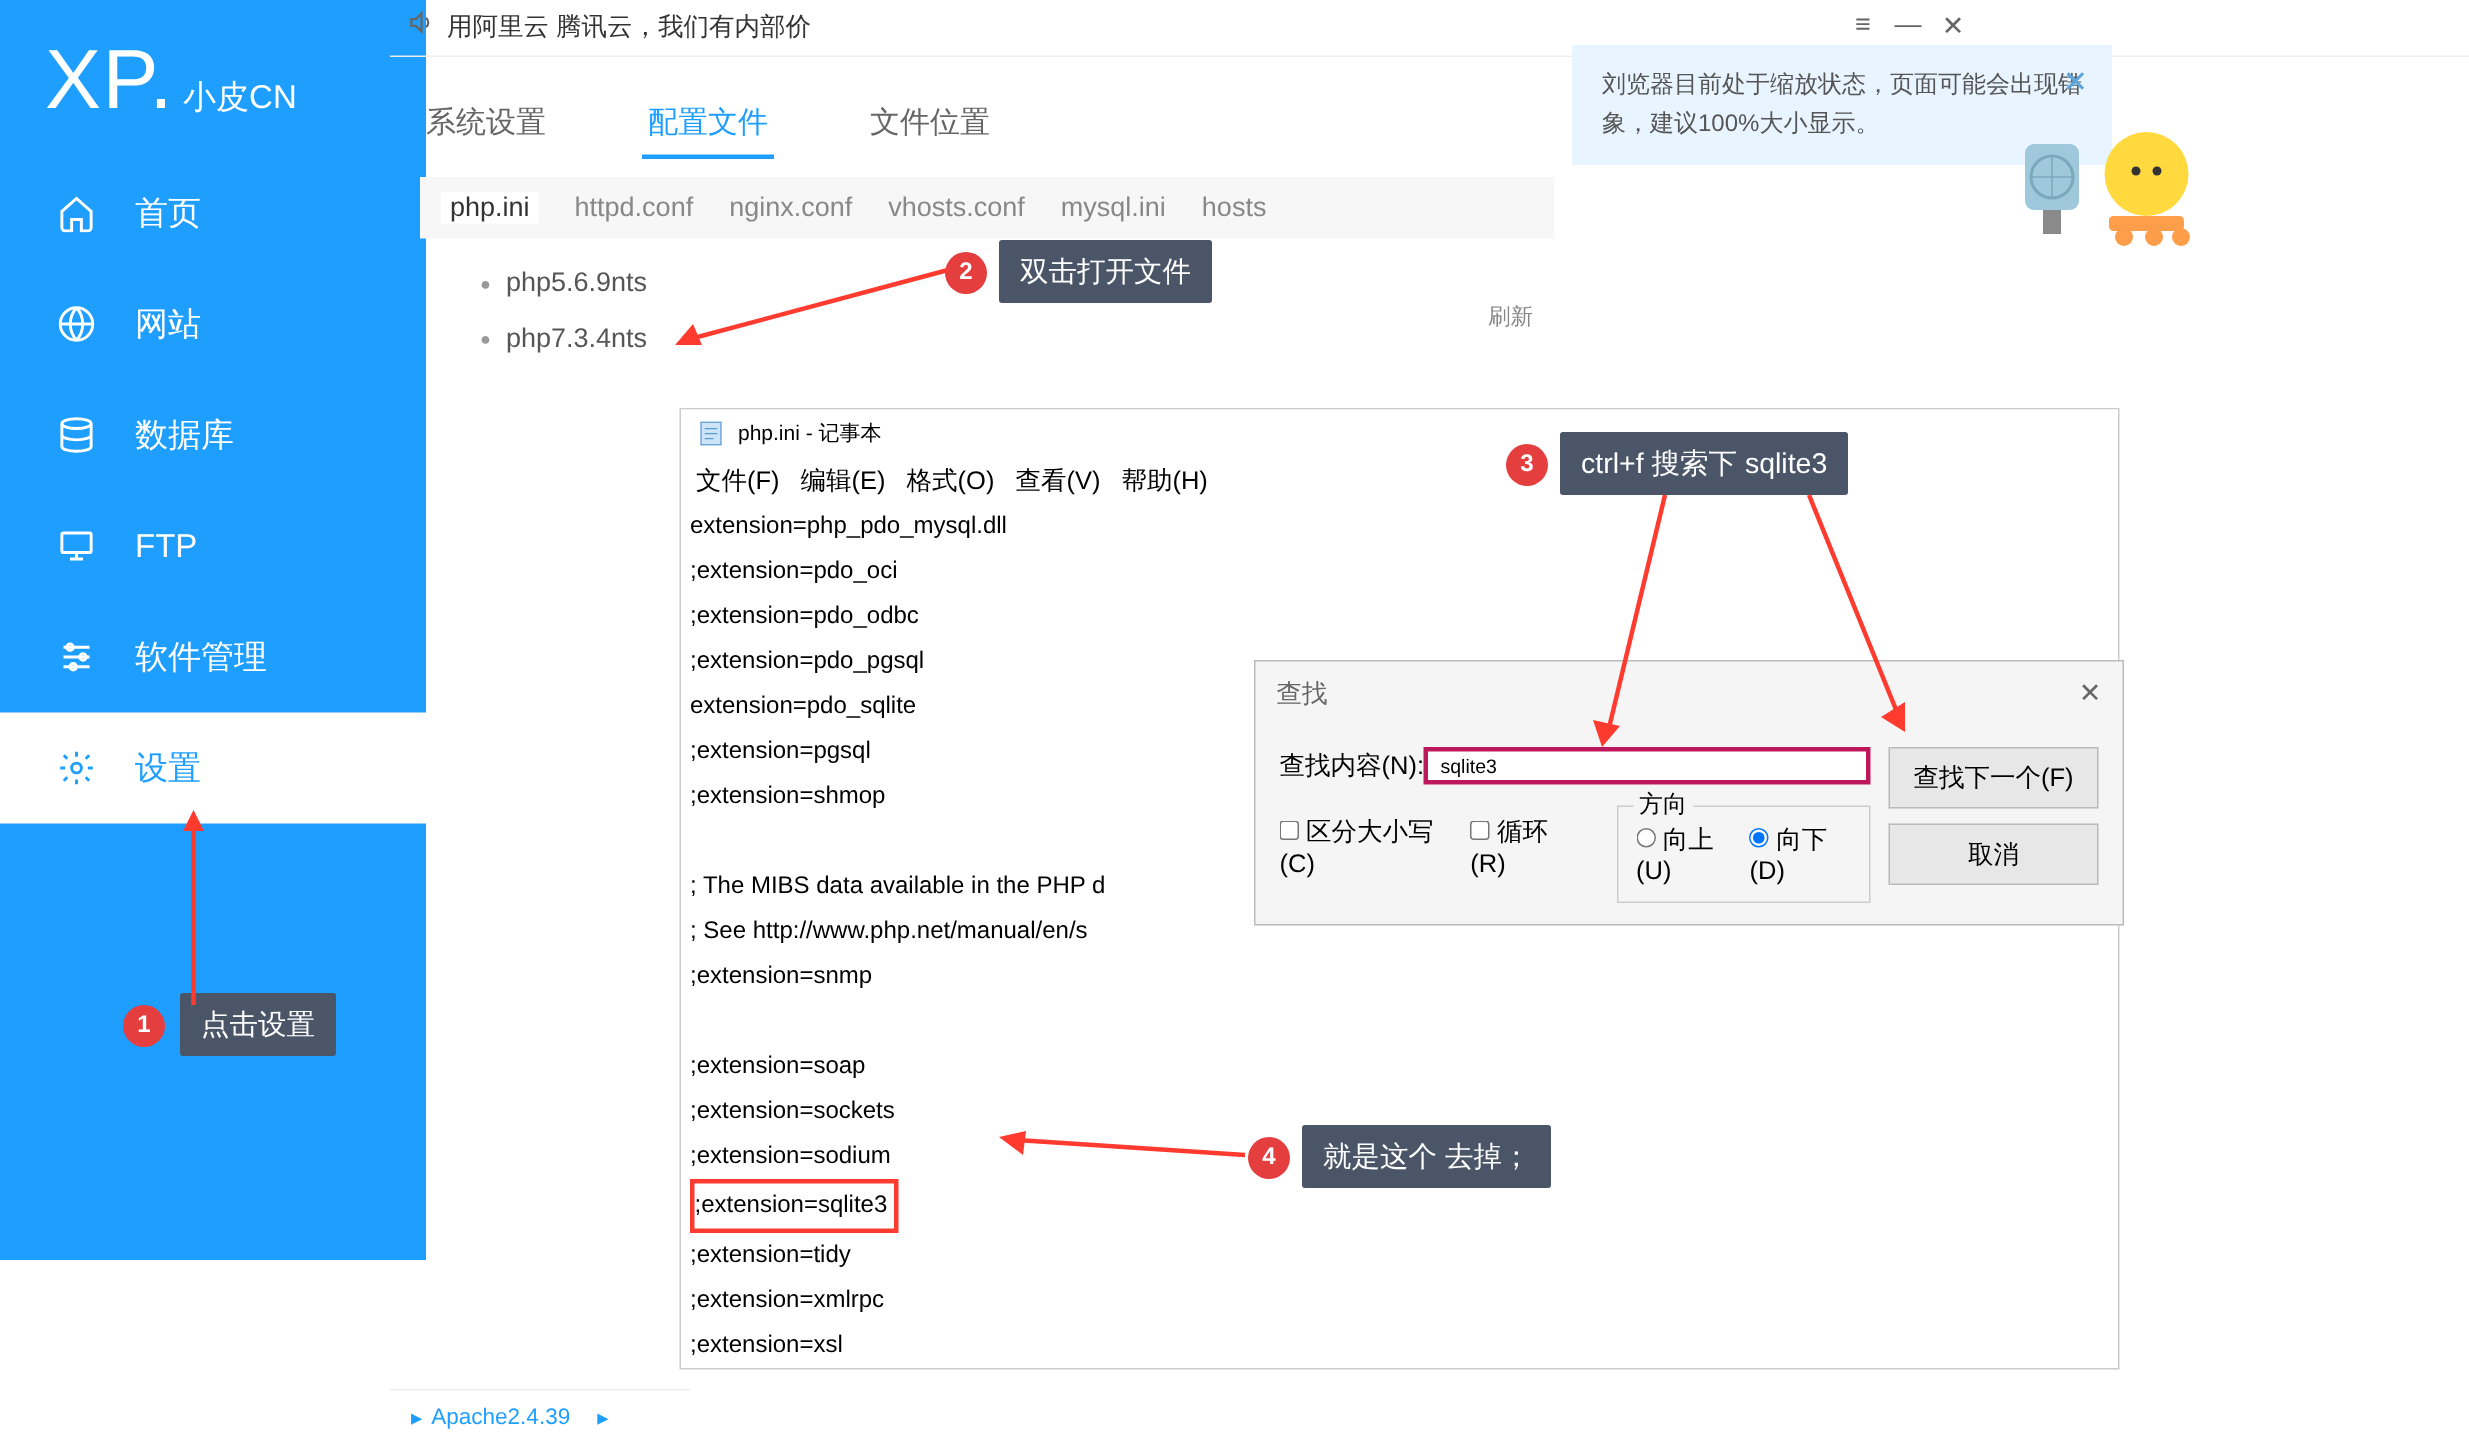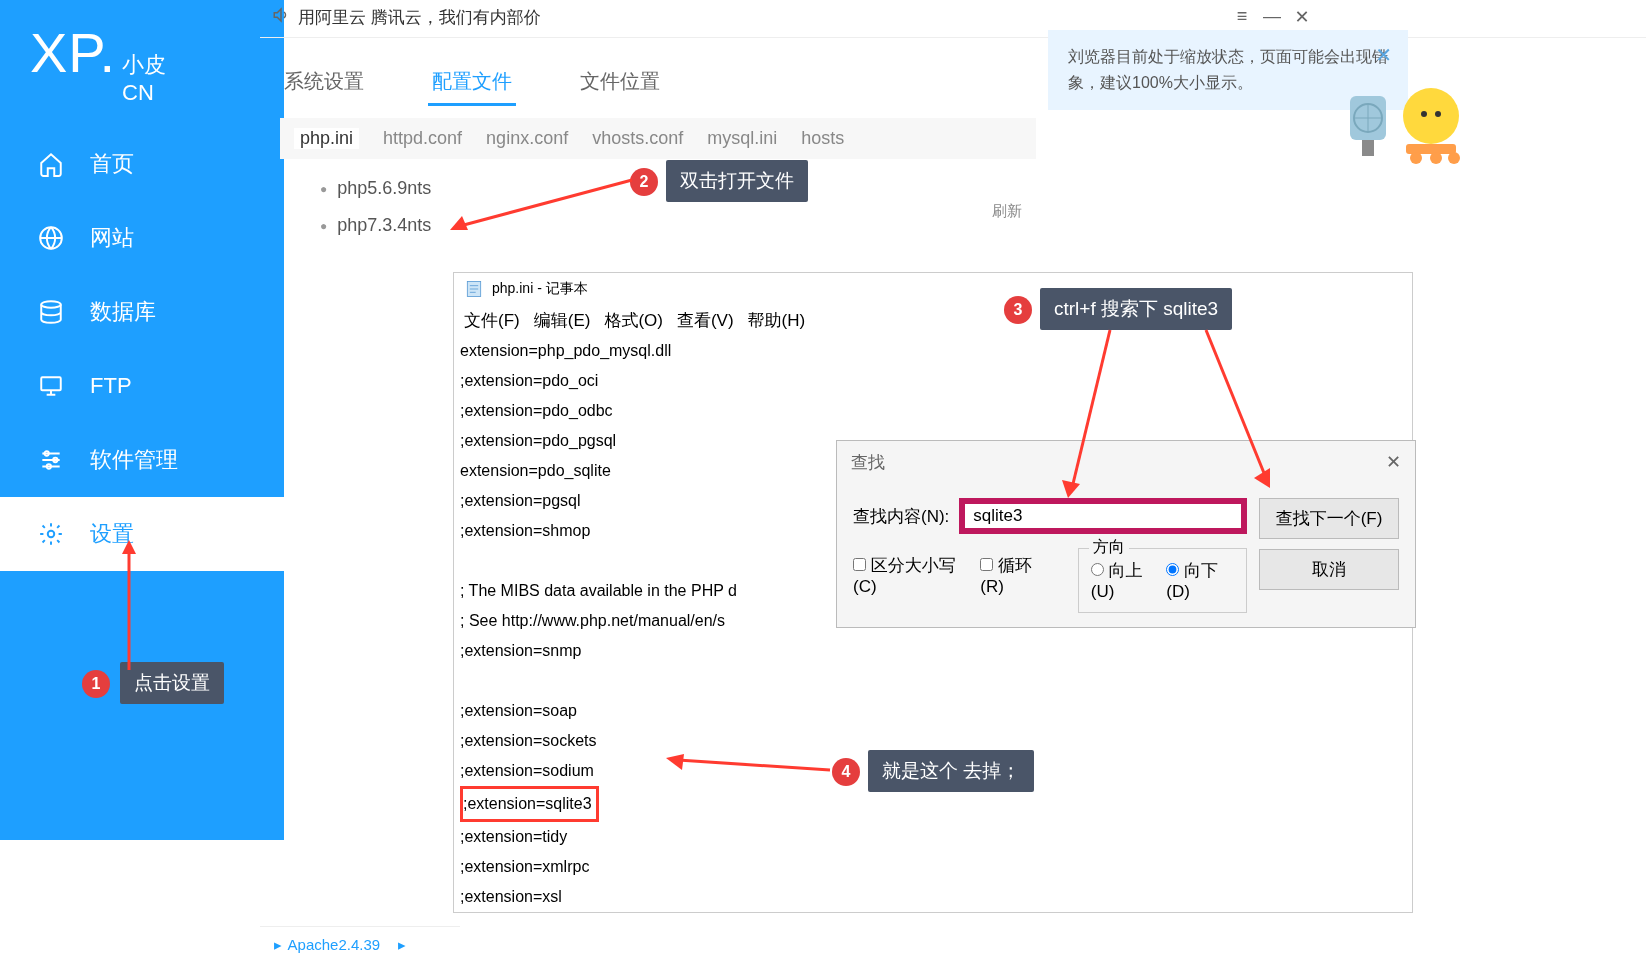--- a/index.html
+++ b/index.html
@@ -1,20 +1,20 @@
 <!DOCTYPE html>
 <html><head>
 <meta charset="utf-8">
 <style>
 *{margin:0;padding:0;box-sizing:border-box;font-family:"Microsoft YaHei","PingFang SC",sans-serif}
 body{width:1646px;height:962px;position:relative;background:#fff;overflow:hidden}
 .sidebar{position:absolute;left:0;top:0;width:284px;height:840px;background:#1e9fff;color:#fff}
 .logo{padding:20px 30px;display:flex;align-items:baseline}
 .logo-xp{font-size:56px;font-weight:500;letter-spacing:1px}
-.logo-sub{margin-left:6px;display:flex;flex-direction:column;font-size:22px;line-height:28px}
+.logo-sub{margin-left:6px;display:flex;flex-direction:row;font-size:22px;line-height:28px}
 .nav-item{display:flex;align-items:center;padding:22px 36px;font-size:22px;cursor:pointer}
 .nav-item.active{background:#fff;color:#1e9fff}
 .nav-icon{width:30px;height:30px;margin-right:24px;display:flex;align-items:center;justify-content:center}
 .nav-item svg{width:26px;height:26px;stroke:currentColor;fill:none;stroke-width:1.8}
 .topbar{position:absolute;left:260px;top:0;right:0;height:38px;display:flex;padding:6px 12px;border-bottom:1px solid #eee}
 .speaker{width:18px;height:18px;margin-right:8px}
 .ann-text{font-size:17px;color:#333}
 .win-controls{position:absolute;right:0;top:6px;display:flex;gap:10px;padding-right:10px;color:#666}
 .win-controls span{width:20px;text-align:center;cursor:pointer;font-size:18px}
 .tabs{position:absolute;left:280px;top:60px;display:flex;gap:60px;font-size:20px;color:#666}
@@ -38,23 +38,23 @@
 .notepad-title svg{width:20px;height:20px;margin-right:8px}
 .notepad-menu{display:flex;gap:14px;padding:4px 10px;font-size:17px}
 .notepad-menu span{cursor:pointer}
 .notepad-body{padding:0 6px;font-size:16px;font-family:"Segoe UI",sans-serif;line-height:30px;white-space:pre}
 .hl-red{border:3px solid #ff3b30;display:inline-block;padding:0 4px 0 0}
 .find-dialog{position:absolute;left:836px;top:440px;width:580px;background:#f5f5f5;border:1px solid #bbb;padding:0}
 .find-title{display:flex;justify-content:space-between;padding:10px 14px;font-size:17px;color:#666}
 .find-close{cursor:pointer;font-size:18px}
 .find-body{padding:14px 16px;display:grid;grid-template-columns:1fr 140px;gap:12px}
 .find-left{display:flex;flex-direction:column;gap:20px}
-.find-row{display:flex;align-items:center;gap:10px}
+.find-row{display:flex;align-items:center;}
 .find-label{font-size:17px}
-.find-input{flex:1;padding:4px 8px;font-size:17px;border:6px solid #be185d;background:#fff;height:36px}
+.find-input{flex:1;padding:4px 8px;font-size:13px;border:3px solid #be185d;background:#fff;height:25px}
 .find-checks{display:flex;flex-direction:row;gap:14px;font-size:17px}
 .find-dir{border:1px solid #ccc;padding:10px 12px;position:relative;margin-top:-6px}
 .find-dir-legend{position:absolute;top:-12px;left:10px;background:#f5f5f5;padding:0 4px;font-size:16px}
 .find-radios{display:flex;gap:8px;font-size:17px}
 .find-buttons{display:flex;flex-direction:column;gap:10px}
 .find-btn{background:#e7e7e7;border:1px solid #bbb;padding:8px 10px;font-size:17px;cursor:pointer;text-align:center}
 .callout{position:absolute;background:#4a5568;color:#fff;padding:8px 14px;font-size:19px;border-radius:2px;white-space:nowrap}
 .badge{position:absolute;width:28px;height:28px;border-radius:50%;background:#e53e3e;color:#fff;display:flex;align-items:center;justify-content:center;font-size:16px;font-weight:bold}
 svg.arrow{position:absolute;overflow:visible}
 </style>

